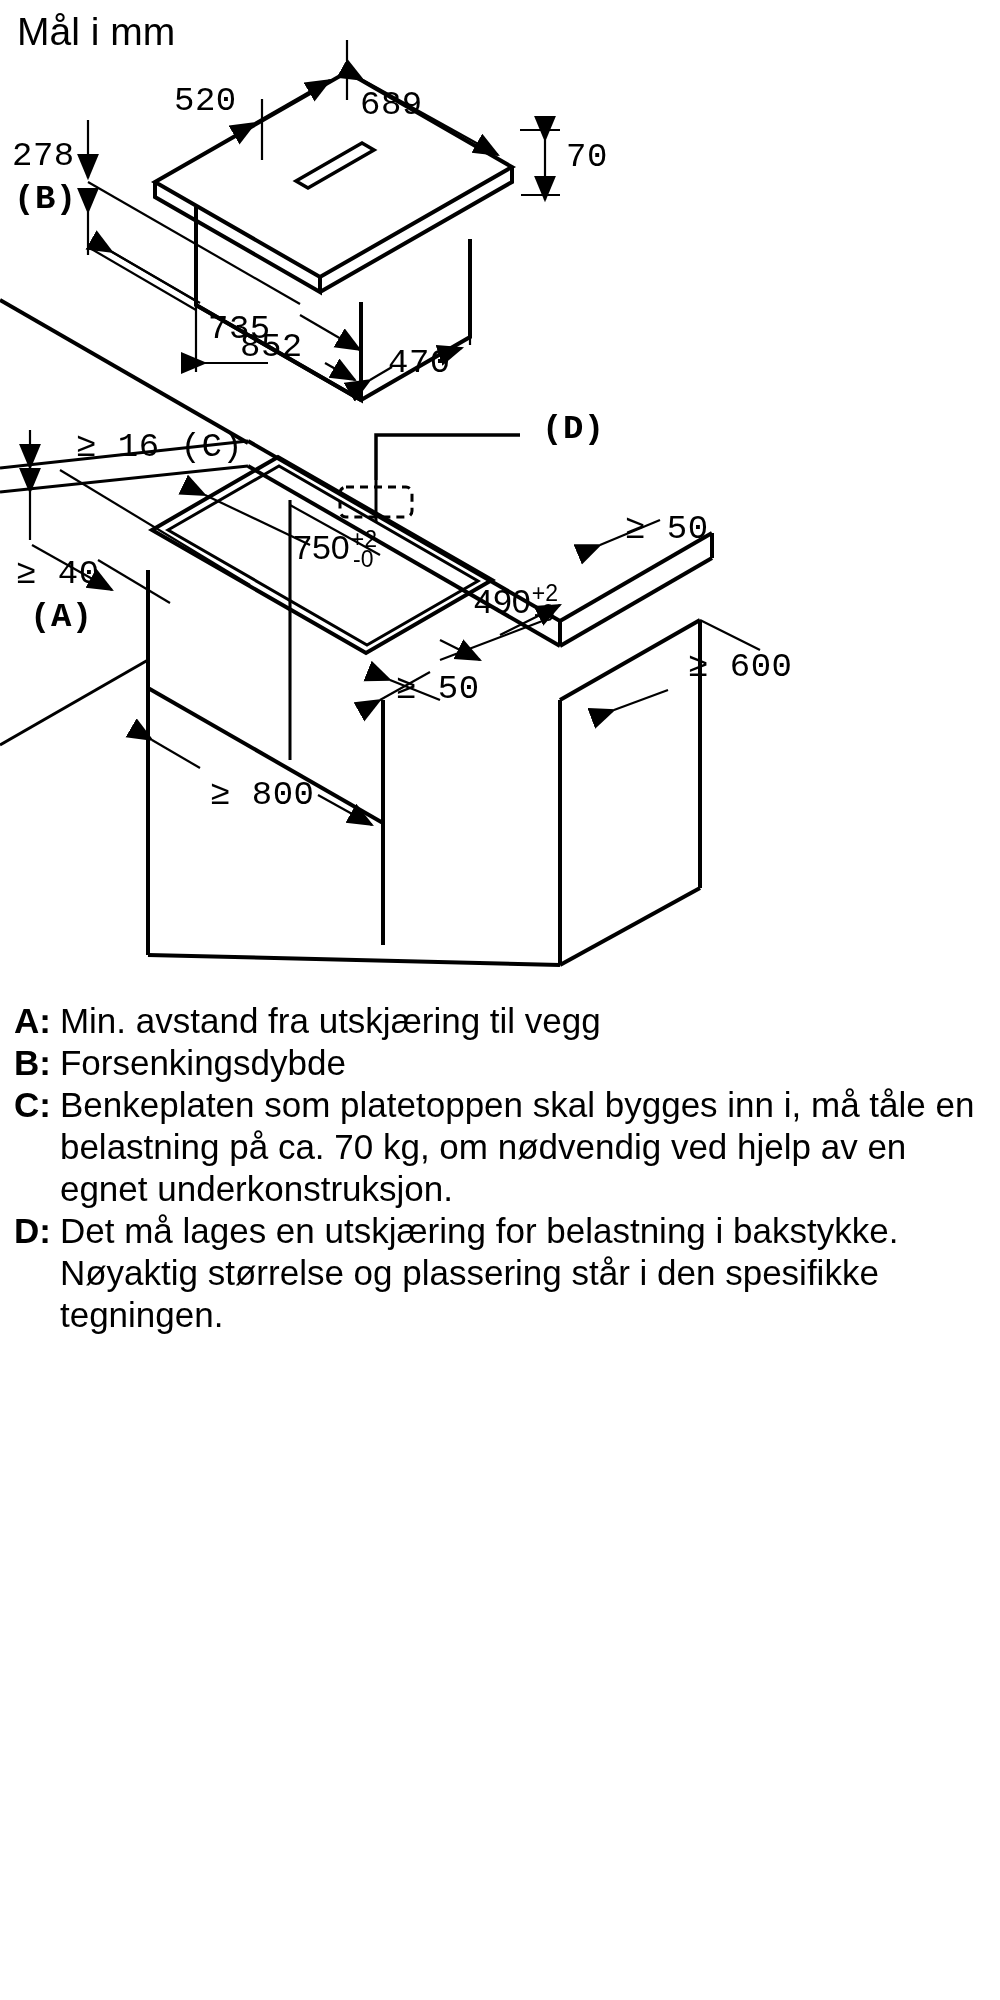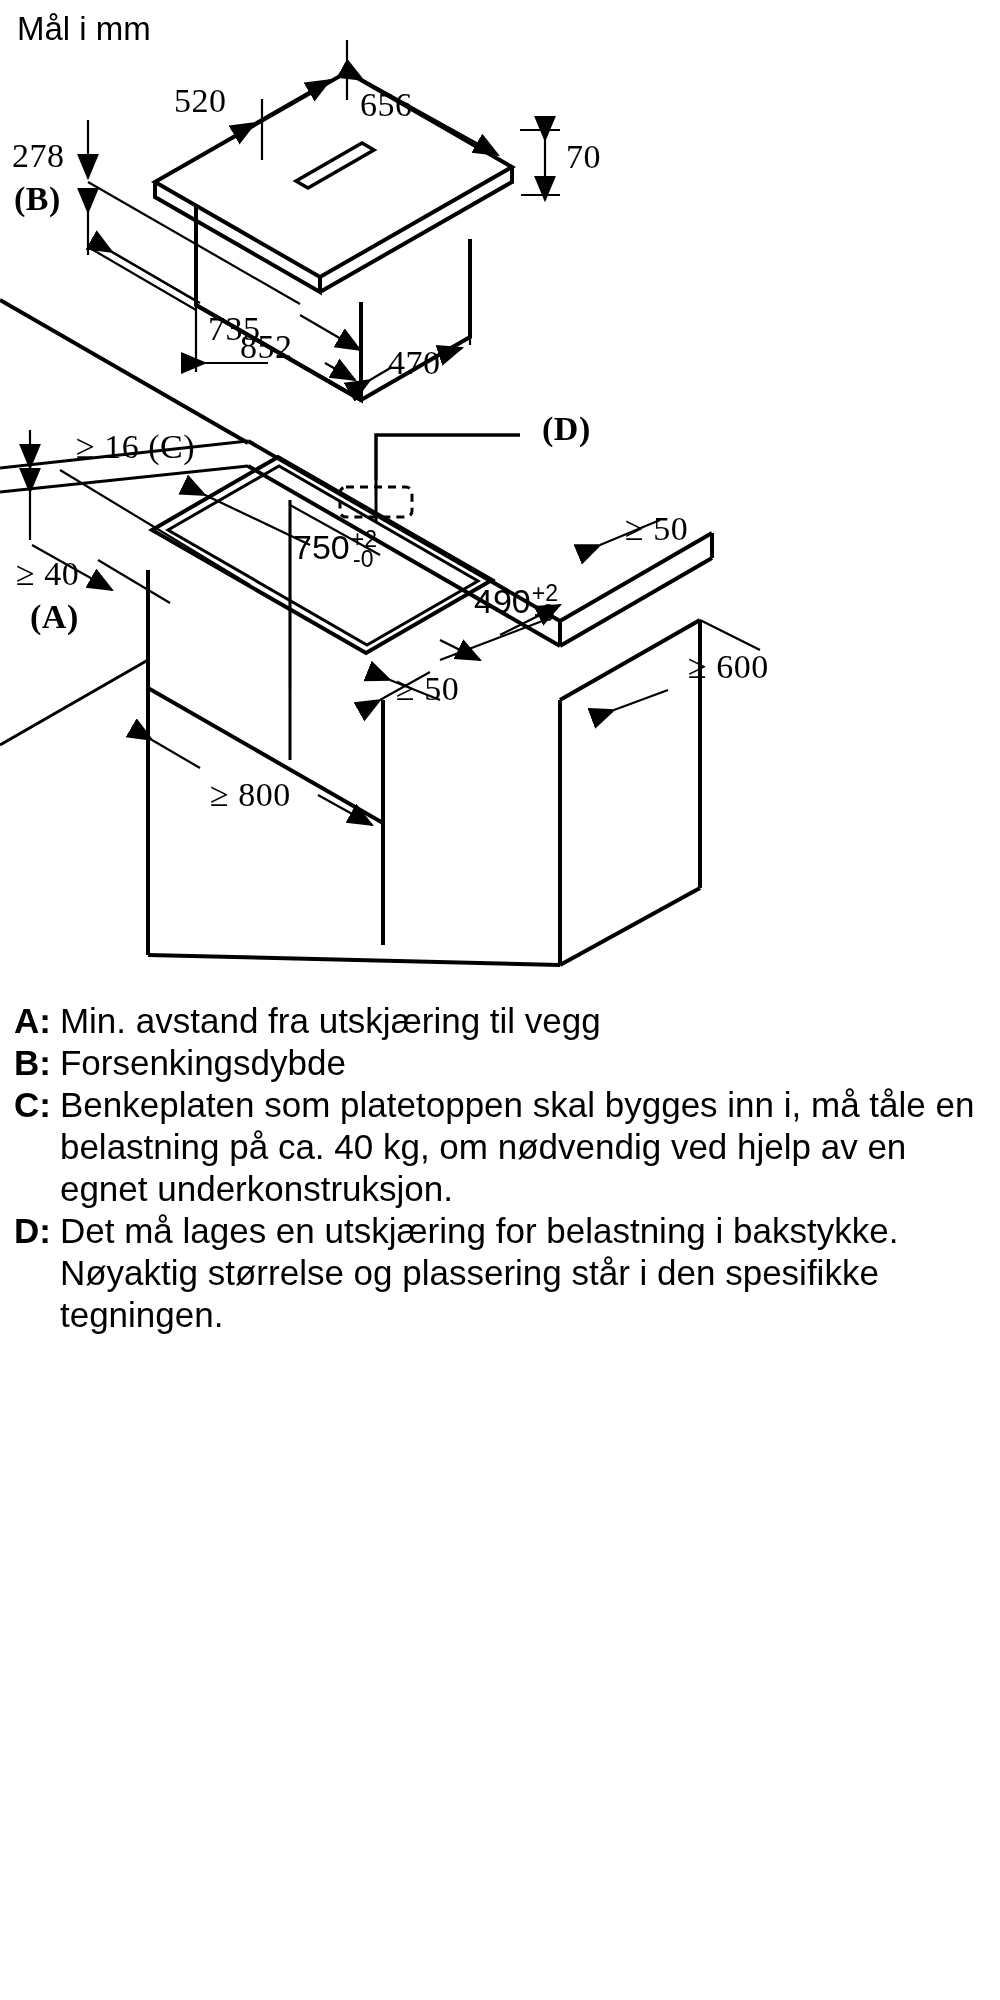--- a/index.html
+++ b/index.html
@@ -1,24 +1,24 @@
 <!DOCTYPE html>
 <html><head>
 <meta charset="utf-8">
 <style>
   html,body{margin:0;padding:0;background:#fff;}
   body{width:1000px;height:2000px;position:relative;font-family:"Liberation Sans",sans-serif;color:#000;overflow:hidden;}
   .stage{position:absolute;inset:0;}
   svg.draw{position:absolute;left:0;top:0;width:1000px;height:1000px;}
-  .lbl{position:absolute;white-space:nowrap;font-family:Liberation Serif, serif;font-size:34px;line-height:1;letter-spacing:.5px;}
+  .lbl{position:absolute;white-space:nowrap;font-family:Liberation Mono, monospace;font-size:34px;line-height:1;letter-spacing:.5px;}
   .lbl.b{font-weight:bold;}
   .dimwrap{position:absolute;white-space:nowrap;font-size:34px;}
   .sup{font-size:23px;position:relative;top:-12px;left:1px;}
   .sub{font-size:23px;position:relative;top:8px;left:-23px;}
-  .title{position:absolute;left:17px;top:10px;font-size:33px;}
+  .title{position:absolute;left:17px;top:10px;font-size:39px;}
   .legend{position:absolute;left:14px;top:1000px;width:975px;}
   .lrow{display:flex;align-items:flex-start;font-size:35px;line-height:42px;margin-bottom:0px;}
   .lkey{font-weight:bold;flex:0 0 auto;padding-right:0px;}
   .ltxt{flex:1 1 auto;padding-left:9px;}
 </style>
 </head>
 <body>
 
 <div class="stage">
 
@@ -147,21 +147,21 @@
       <line x1="700" y1="620" x2="760" y2="650"></line>
       <line x1="614" y1="710" x2="668" y2="690" marker-start="url(#ah)"></line>
       <line x1="700" y1="620" x2="700" y2="700" opacity="0"></line>
       <line x1="152" y1="740" x2="200" y2="768" marker-start="url(#ah)"></line>
       <line x1="318" y1="795" x2="372" y2="825" marker-end="url(#ah)"></line>
       <line x1="148" y1="700" x2="148" y2="760" opacity="0"></line>
     </g>
   </svg>
 
   <div class="lbl" style="left:174px;top:84px;">520</div>
-  <div class="lbl" style="left:360px;top:88px;">656</div>
+  <div class="lbl" style="left:360px;top:88px;">689</div>
   <div class="lbl" style="left:12px;top:139px;">278</div>
   <div class="lbl b" style="left:14px;top:182px;">(B)</div>
   <div class="lbl" style="left:566px;top:140px;">70</div>
   <div class="lbl" style="left:208px;top:278px;margin-top:34px;">735</div>
   <div class="lbl" style="left:240px;top:330px;">852</div>
   <div class="lbl" style="left:388px;top:330px;margin-top:16px;">470</div>
 
   <div class="lbl" style="left:36px;top:430px;margin-left:40px;">≥ 16 (C)</div>
   <div class="lbl" style="left:16px;top:557px;">≥ 40</div>
   <div class="lbl b" style="left:30px;top:600px;">(A)</div>
@@ -187,21 +187,21 @@
       <span class="ltxt">Min. avstand fra utskjæring til vegg</span>
     </div>
     <div class="lrow">
       <span class="lkey">B</span>
       <span class="lkey">:</span>
       <span class="ltxt">Forsenkingsdybde</span>
     </div>
     <div class="lrow">
       <span class="lkey">C</span>
       <span class="lkey">:</span>
-      <span class="ltxt">Benkeplaten som platetoppen skal bygges inn i, må tåle en belastning på ca. 40 kg, om nødvendig ved hjelp av en egnet underkonstruksjon.</span>
+      <span class="ltxt">Benkeplaten som platetoppen skal bygges inn i, må tåle en belastning på ca. 70 kg, om nødvendig ved hjelp av en egnet underkonstruksjon.</span>
     </div>
     <div class="lrow">
       <span class="lkey">D</span>
       <span class="lkey">:</span>
       <span class="ltxt">Det må lages en utskjæring for belastning i bakstykke. Nøyaktig størrelse og plassering står i den spesifikke tegningen.</span>
     </div>
   </div>
 
 </div>
 

